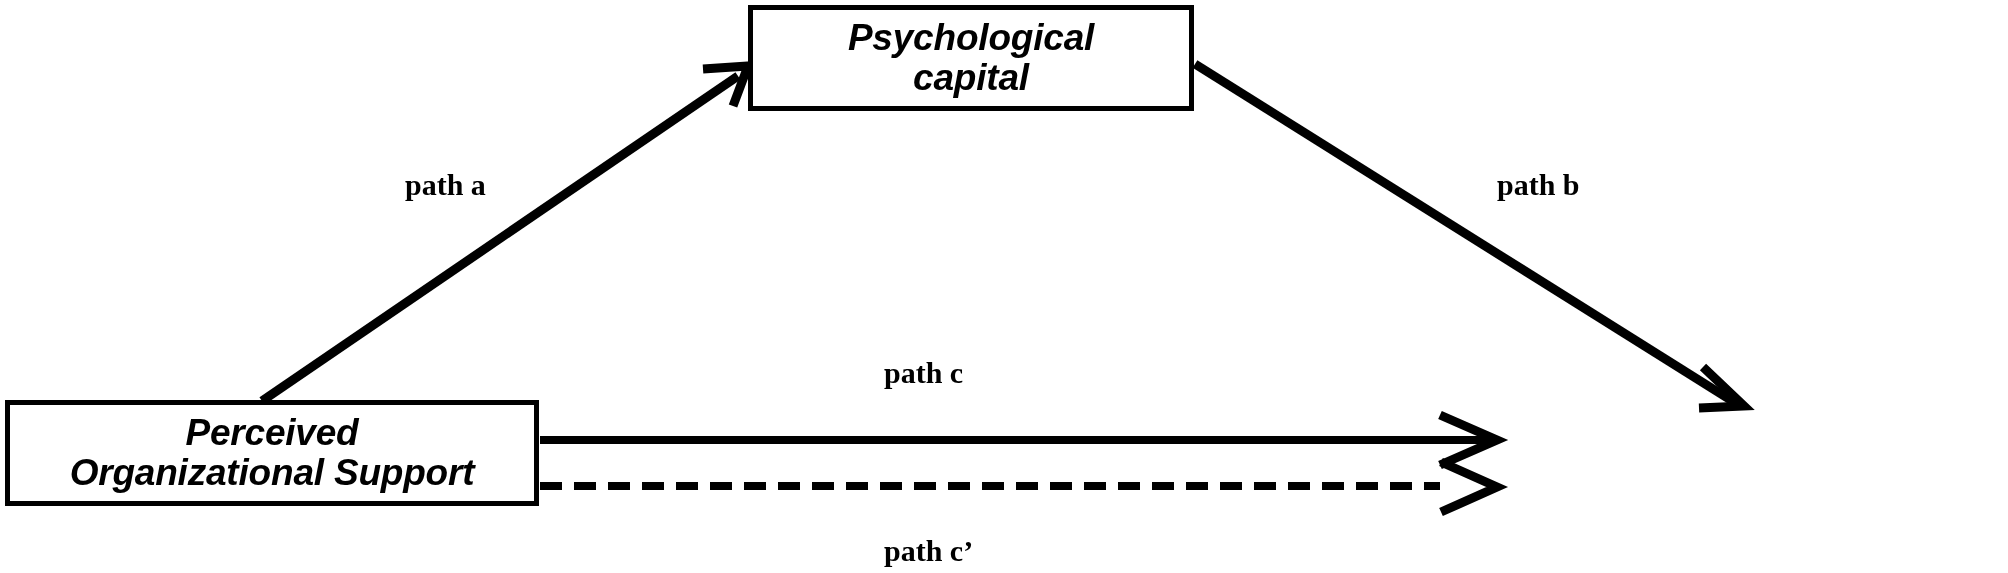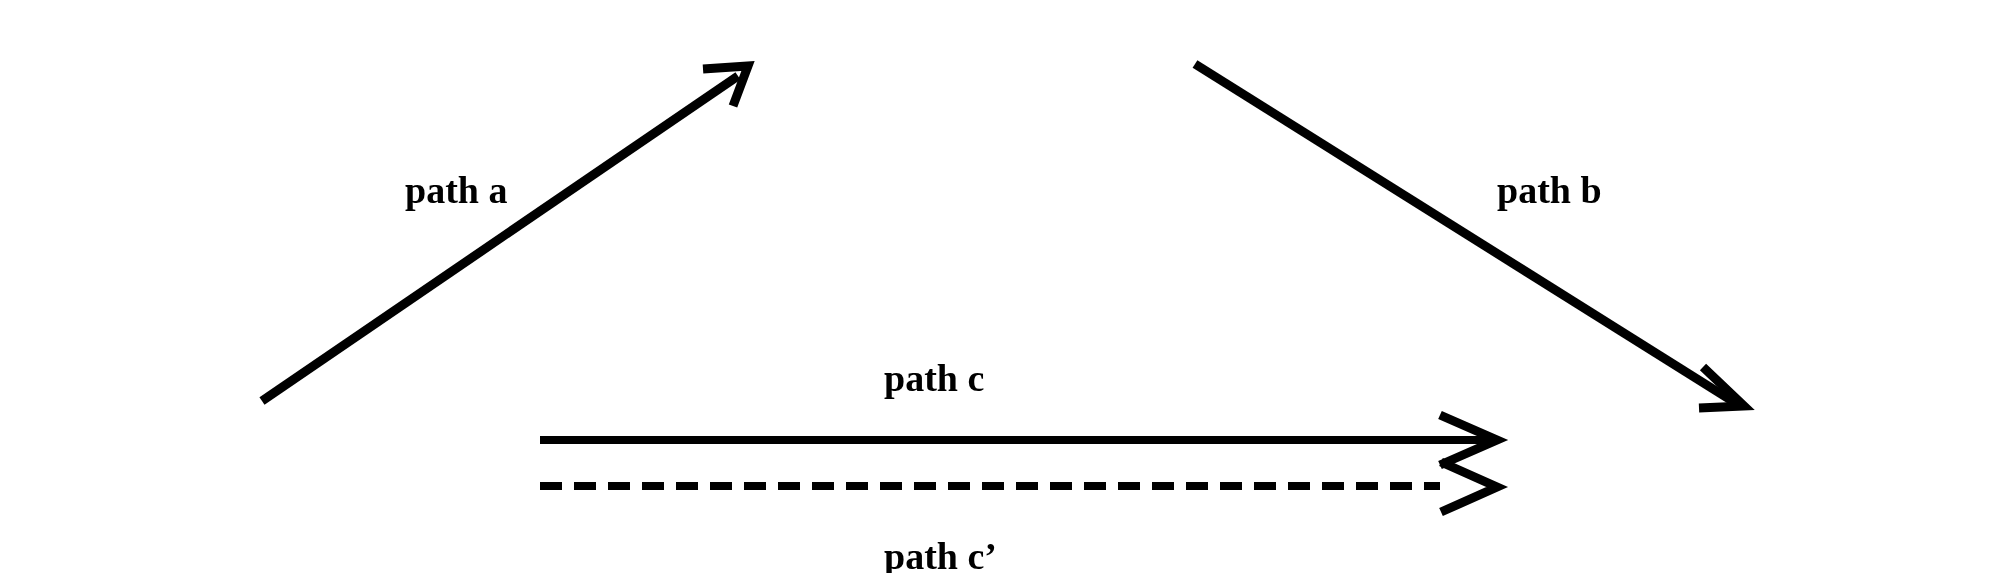--- a/index.html
+++ b/index.html
@@ -63,21 +63,21 @@
     top: 0;
     width: 2008px;
     height: 573px;
     z-index: 2;
   }
 
   .path-label {
     position: absolute;
     font-family: "Liberation Serif", "DejaVu Serif", serif;
     font-weight: bold;
-    font-size: 38px;
+    font-size: 30px;
     color: #000000;
     white-space: nowrap;
     z-index: 4;
   }
   #label-path-a { left: 405px; top: 168px; }
   #label-path-b { left: 1497px; top: 168px; }
   #label-path-c { left: 884px; top: 356px; }
   #label-path-c-prime { left: 884px; top: 534px; }
 </style>
 </head>
@@ -101,21 +101,29 @@
       <line x1="540" y1="440" x2="1492" y2="440" stroke="#000000" stroke-width="8" stroke-linecap="butt"></line>
       <polyline points="1440,415 1497,440 1440,465" fill="none" stroke="#000000" stroke-width="9" stroke-linejoin="miter" stroke-linecap="butt"></polyline>
     </g>
 
     <g>
       <line x1="540" y1="486" x2="1440" y2="486" stroke="#000000" stroke-width="8" stroke-linecap="butt" stroke-dasharray="22 12"></line>
       <polyline points="1441,462 1497,487 1441,512" fill="none" stroke="#000000" stroke-width="9" stroke-linejoin="miter" stroke-linecap="butt"></polyline>
     </g>
   </svg>
 
+  <div class="node-box" id="box-psycap">
+    <span class="node-label">Psychological
+capital</span>
+  </div>
 
+  <div class="node-box" id="box-pos">
+    <span class="node-label">Perceived
+Organizational Support</span>
+  </div>
 
 
   <div class="path-label" id="label-path-a">path a</div>
 
   <div class="path-label" id="label-path-b">path b</div>
 
   <div class="path-label" id="label-path-c">path c</div>
 
   <div class="path-label" id="label-path-c-prime">path c’</div>
 

